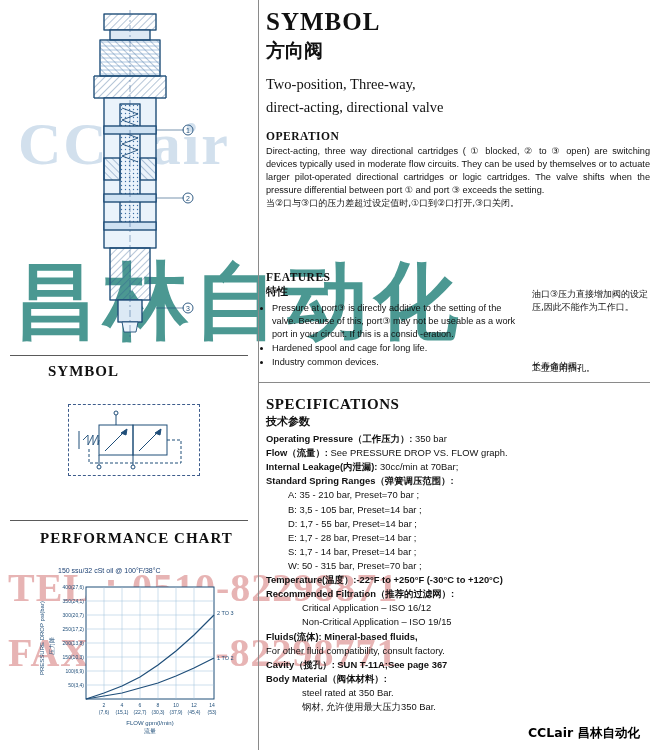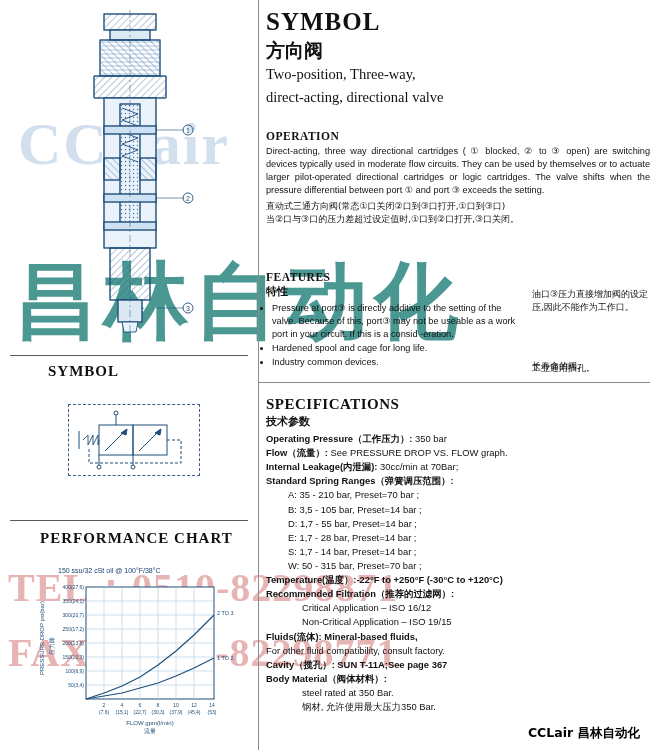--- a/index.html
+++ b/index.html
@@ -54,21 +54,21 @@
   .chart-wrap{position:absolute;left:14px;top:565px;width:232px;height:172px;}
   .chart-note{font-size:7px;color:#1a3f72;}
 
   
   .right{position:absolute;left:266px;top:0;width:384px;height:750px;}
   h1.title{
     font-family:"Liberation Serif",serif;font-size:25px;font-weight:bold;
     margin:8px 0 0 0;letter-spacing:1px;
   }
   .subtitle-cn{font-size:19px;font-weight:bold;margin-top:2px;font-family:"DejaVu Sans",sans-serif;}
-  .subtitle-en{font-size:14.5px;line-height:1.45;font-family:"Liberation Serif",serif;}
+  .subtitle-en{font-size:14.5px;margin-top:10px;line-height:1.45;font-family:"Liberation Serif",serif;}
   .h2{font-family:"Liberation Serif",serif;font-weight:bold;font-size:11.5px;letter-spacing:.5px;margin-top:12px;}
   .h2cn{font-size:11px;font-weight:bold;font-family:"DejaVu Sans",sans-serif;margin-top:1px;}
   .body{font-size:9.2px;line-height:1.42;text-align:justify;margin-top:3px;}
   .body-cn{font-size:9px;line-height:1.45;font-family:"DejaVu Sans",sans-serif;}
   ul.feat{margin:3px 0 0 0;padding-left:6px;font-size:9.2px;line-height:1.42;}
   ul.feat li{margin-bottom:1px;}
   .side-note{position:absolute;right:0;width:118px;font-size:9px;line-height:1.4;font-family:"DejaVu Sans",sans-serif;}
   .spec-line{font-size:9.4px;line-height:1.5;}
   .spec-line b{font-weight:bold;}
   .indent{padding-left:22px;}
@@ -265,21 +265,20 @@
   <div class="right">
 
     <h1 class="title">SYMBOL</h1>
     <div class="subtitle-cn">方向阀</div>
     <div class="subtitle-en">Two-position, Three-way,</div>
     <div class="subtitle-en" style="margin-top:2px;">direct-acting, directional valve</div>
 
     <div class="op-wrap">
       <div class="h2" style="margin-top:0;">OPERATION</div>
       <div class="body">Direct-acting, three way directional cartridges ( ① blocked, ② to ③ open) are switching devices typically used in moderate flow circuits. They can be used by themselves or to actuate larger pilot-operated directional cartridges or logic cartridges. The valve shifts when the pressure differential between port ① and port ③ exceeds the setting.</div>
-      <div class="body-cn" style="margin-top:3px;">直动式三通方向阀(常态①口关闭②口到③口打开,①口到③口)</div>
       <div class="body-cn">当②口与③口的压力差超过设定值时,①口到②口打开,③口关闭。</div>
     </div>
 
     <div class="feat-wrap">
       <div class="h2" style="margin-top:16px;">FEATURES</div>
       <div class="h2cn">特性</div>
       <ul class="feat">
         <li>Pressure at port③ is directly additive to the setting of the valve. Because of this, port③ may not be useable as a work port in your circuit. If this is a consid -eration.</li>
         <li>Hardened spool and cage for long life.</li>
         <li>Industry common devices.</li>

